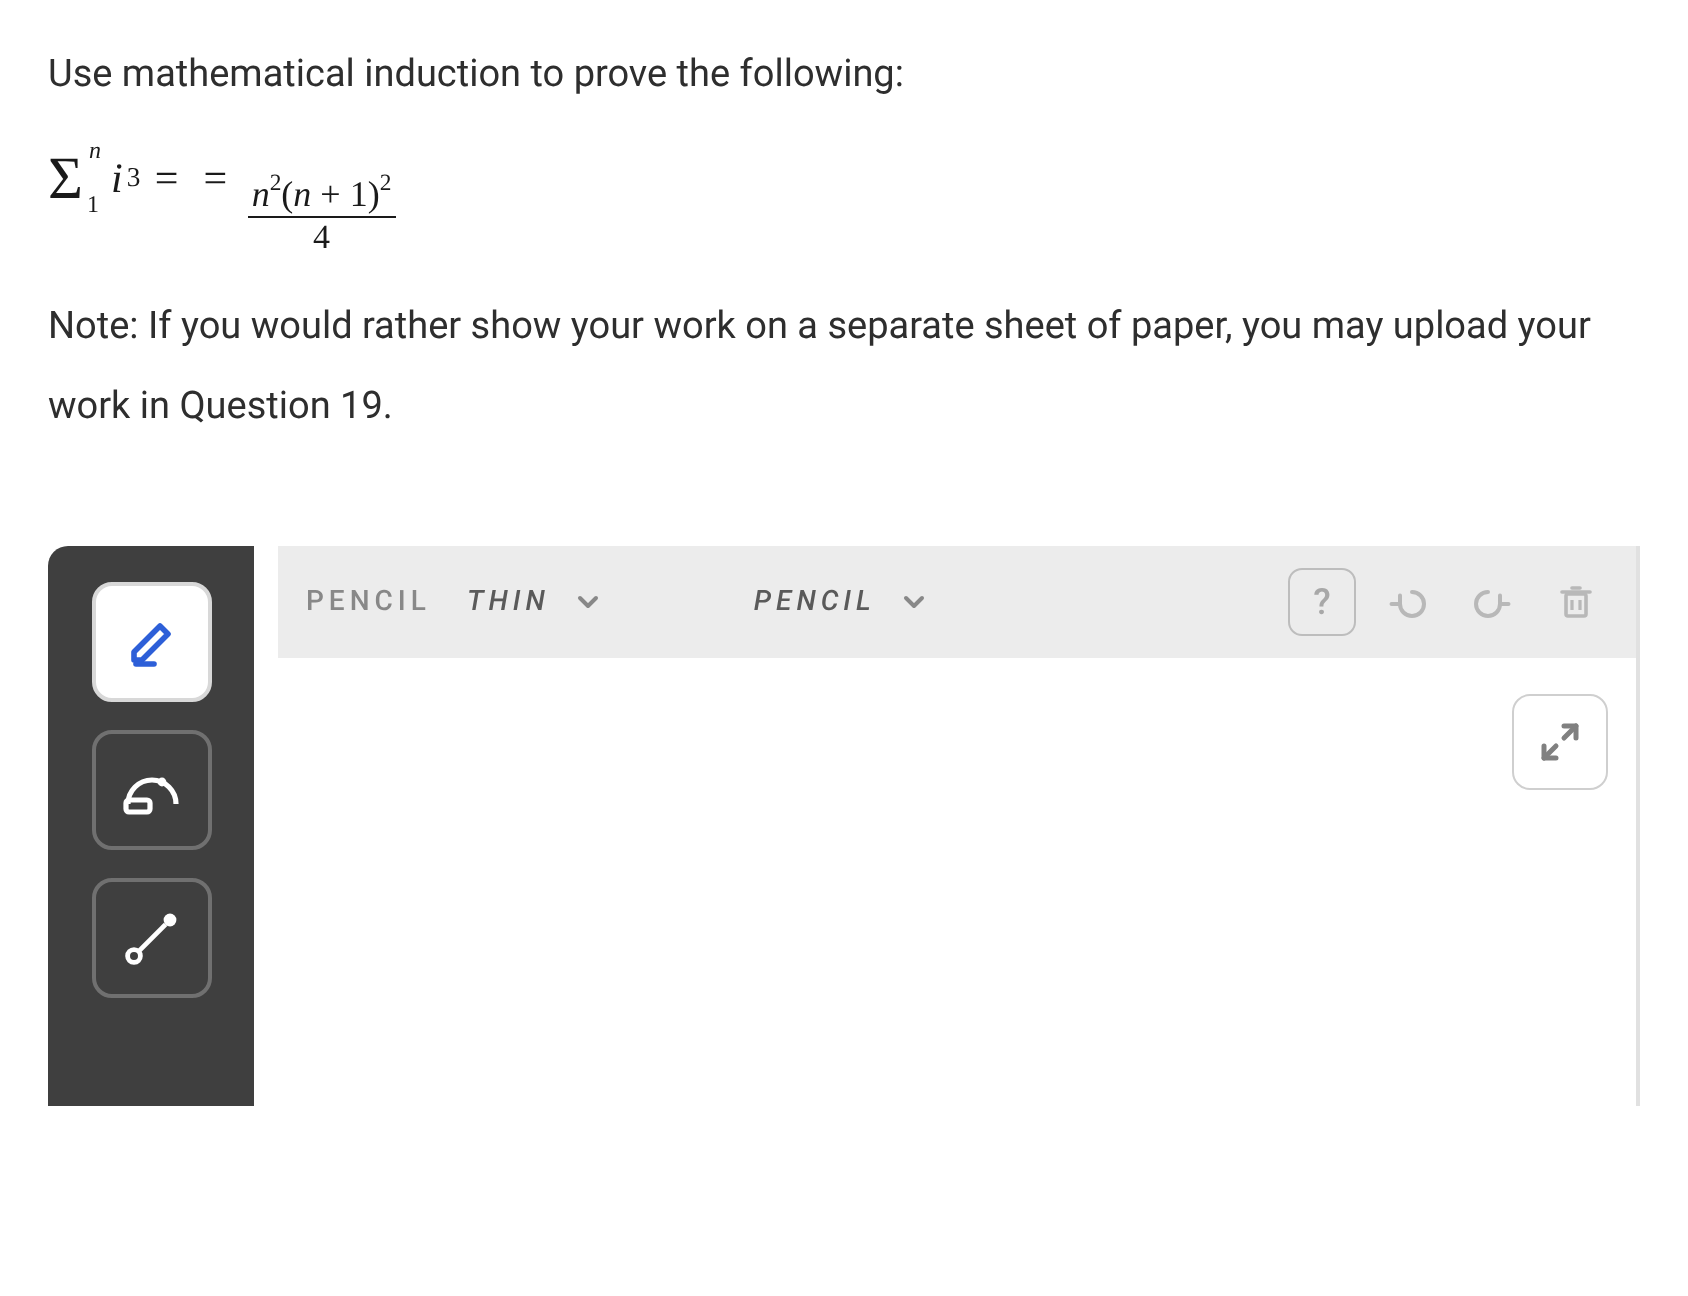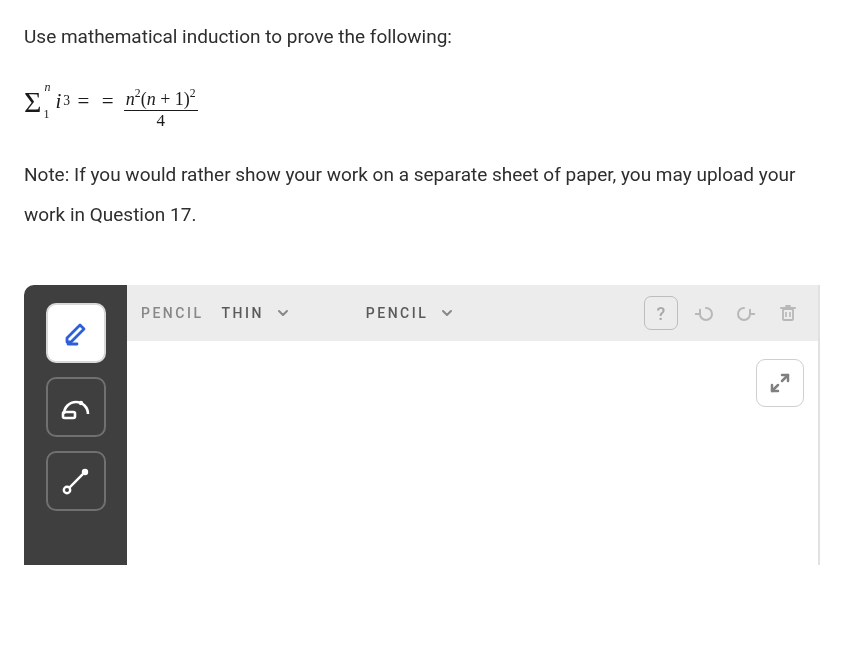--- a/index.html
+++ b/index.html
@@ -12,21 +12,21 @@
       background: #ffffff;
       width: 844px;
       height: 648px;
       padding: 22px 24px;
       color: #2e2e2e;
       position: relative;
     }
     .question-text {
       font-size: 19px;
       line-height: 1.6;
-      margin-bottom: 28px;
+      margin-bottom: 16px;
       color: #2e2e2e;
     }
     .equation {
       font-family: "Times New Roman", Times, serif;
       font-size: 21px;
       color: #1a1a1a;
       margin-bottom: 32px;
       display: flex;
       align-items: center;
       gap: 2px;
@@ -62,21 +62,21 @@
       position: relative;
       top: -1px;
     }
     .frac {
       display: inline-flex;
       flex-direction: column;
       align-items: center;
       vertical-align: middle;
       margin: 0 3px;
       position: relative;
-      top: 8px;
+      top: 18px;
     }
     .frac .num {
       padding: 0 2px;
       font-size: 18px;
     }
     .frac .den {
       border-top: 1.2px solid #1a1a1a;
       padding: 0 6px;
       min-width: 100%;
       text-align: center;
@@ -84,21 +84,21 @@
     }
     .it {
       font-style: italic;
       font-family: "Times New Roman", Times, serif;
     }
 
     
     .drawing-area {
       display: flex;
       align-items: flex-start;
-      gap: 0;
+      gap: 12px;
       margin-top: 20px;
     }
     .tool-sidebar {
       width: 103px;
       background: #3f3f3f;
       border-radius: 10px 0 0 0;
       padding: 18px 0 18px 0;
       display: flex;
       flex-direction: column;
       align-items: center;
@@ -147,20 +147,21 @@
     .dropdown {
       display: flex;
       align-items: center;
       gap: 8px;
       padding: 6px 8px;
       cursor: pointer;
       color: #5a5a5a;
       font-size: 14px;
       letter-spacing: 2.5px;
       font-weight: 500;
+      font-style: italic;
     }
     .dropdown svg {
       margin-left: 4px;
     }
     .toolbar-spacer {
       width: 40px;
     }
     .right-actions {
       margin-left: auto;
       display: flex;
@@ -210,21 +211,21 @@
   <span class="it">i</span>
     <span class="sup">3</span>
   <span>&nbsp;=&nbsp;</span>
   <span>&nbsp;=&nbsp;</span>
   <span class="frac">
     <span class="num"><span class="it">n</span><span class="sup">2</span>(<span class="it">n</span>&nbsp;+&nbsp;1)<span class="sup">2</span></span>
     <span class="den">4</span>
   </span>
 </div>
 
-<div class="note-text">Note: If you would rather show your work on a separate sheet of paper, you may upload your work in Question 17.</div>
+<div class="note-text">Note: If you would rather show your work on a separate sheet of paper, you may upload your work in Question 19.</div>
 
 <div class="drawing-area">
   <div class="tool-sidebar">
 
     <div class="tool-btn active">
       <svg width="32" height="32" viewBox="0 0 32 32">
         <path d="M7 25 L7 21 L20 8 L24 12 L11 25 Z" fill="none" stroke="#2d5fd8" stroke-width="2.8" stroke-linejoin="round" stroke-linecap="round"></path>
         <line x1="8" y1="27" x2="17" y2="27" stroke="#2d5fd8" stroke-width="2.8" stroke-linecap="round"></line>
       </svg>
     </div>

